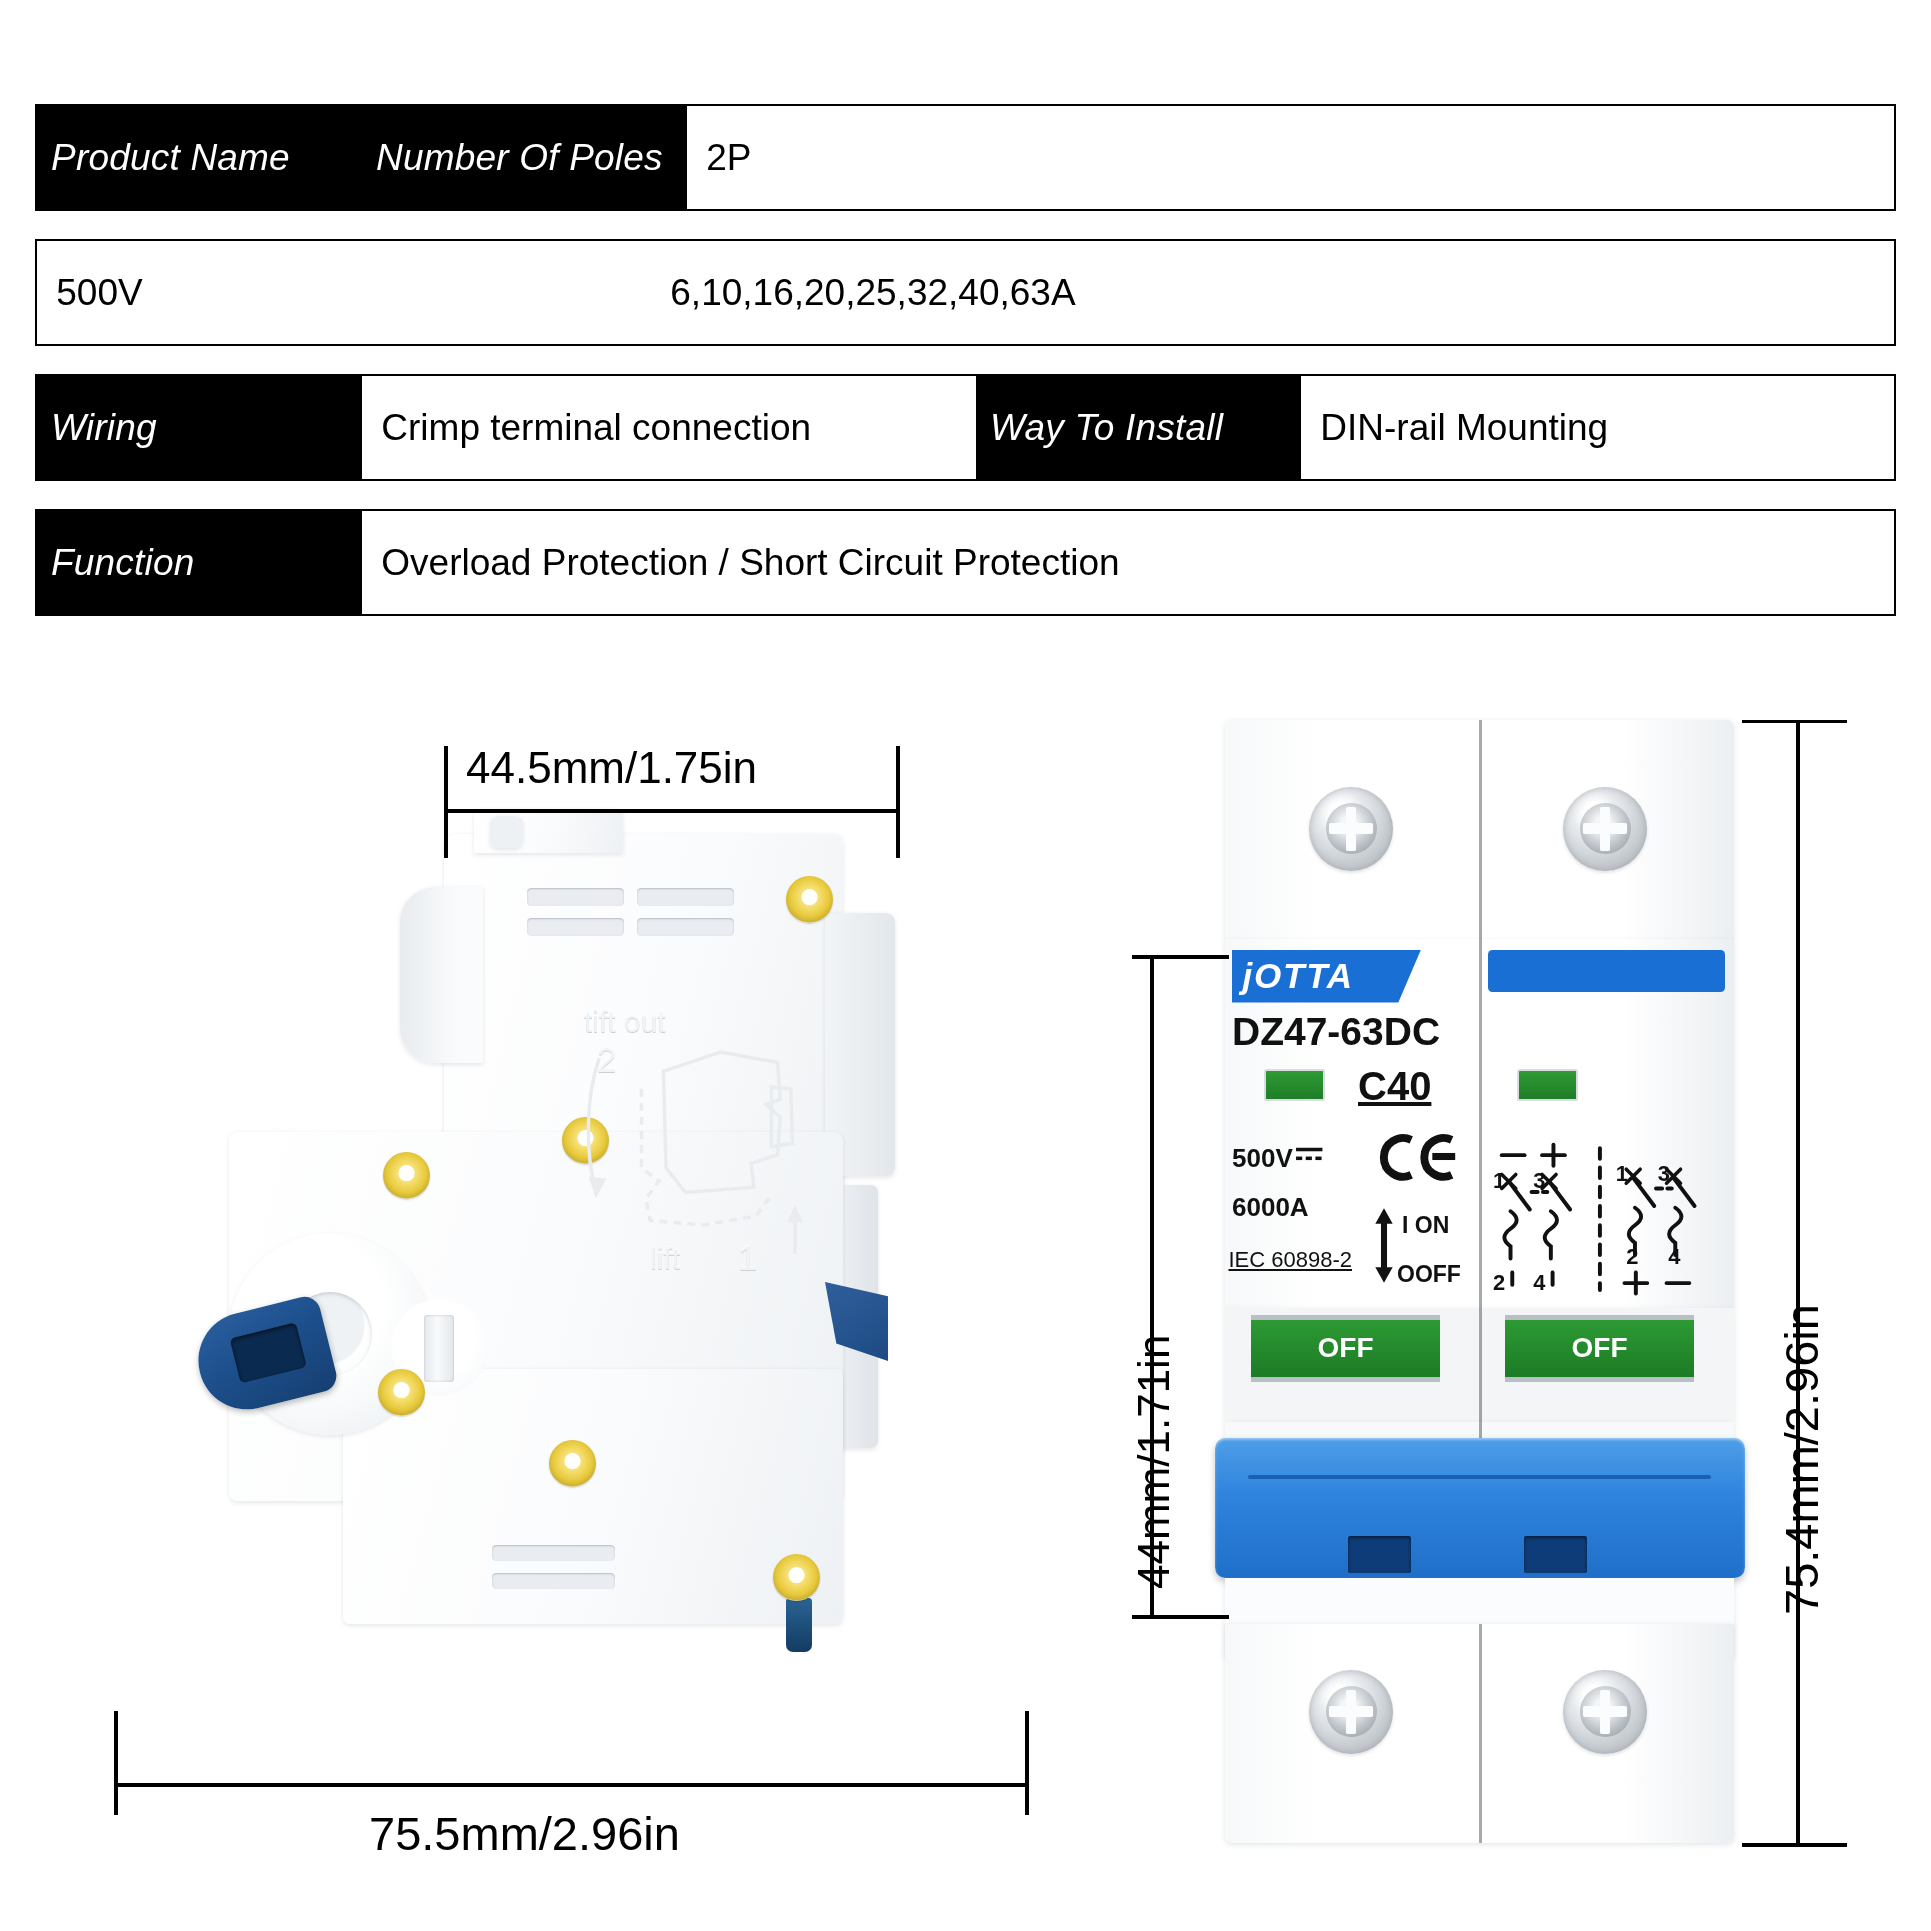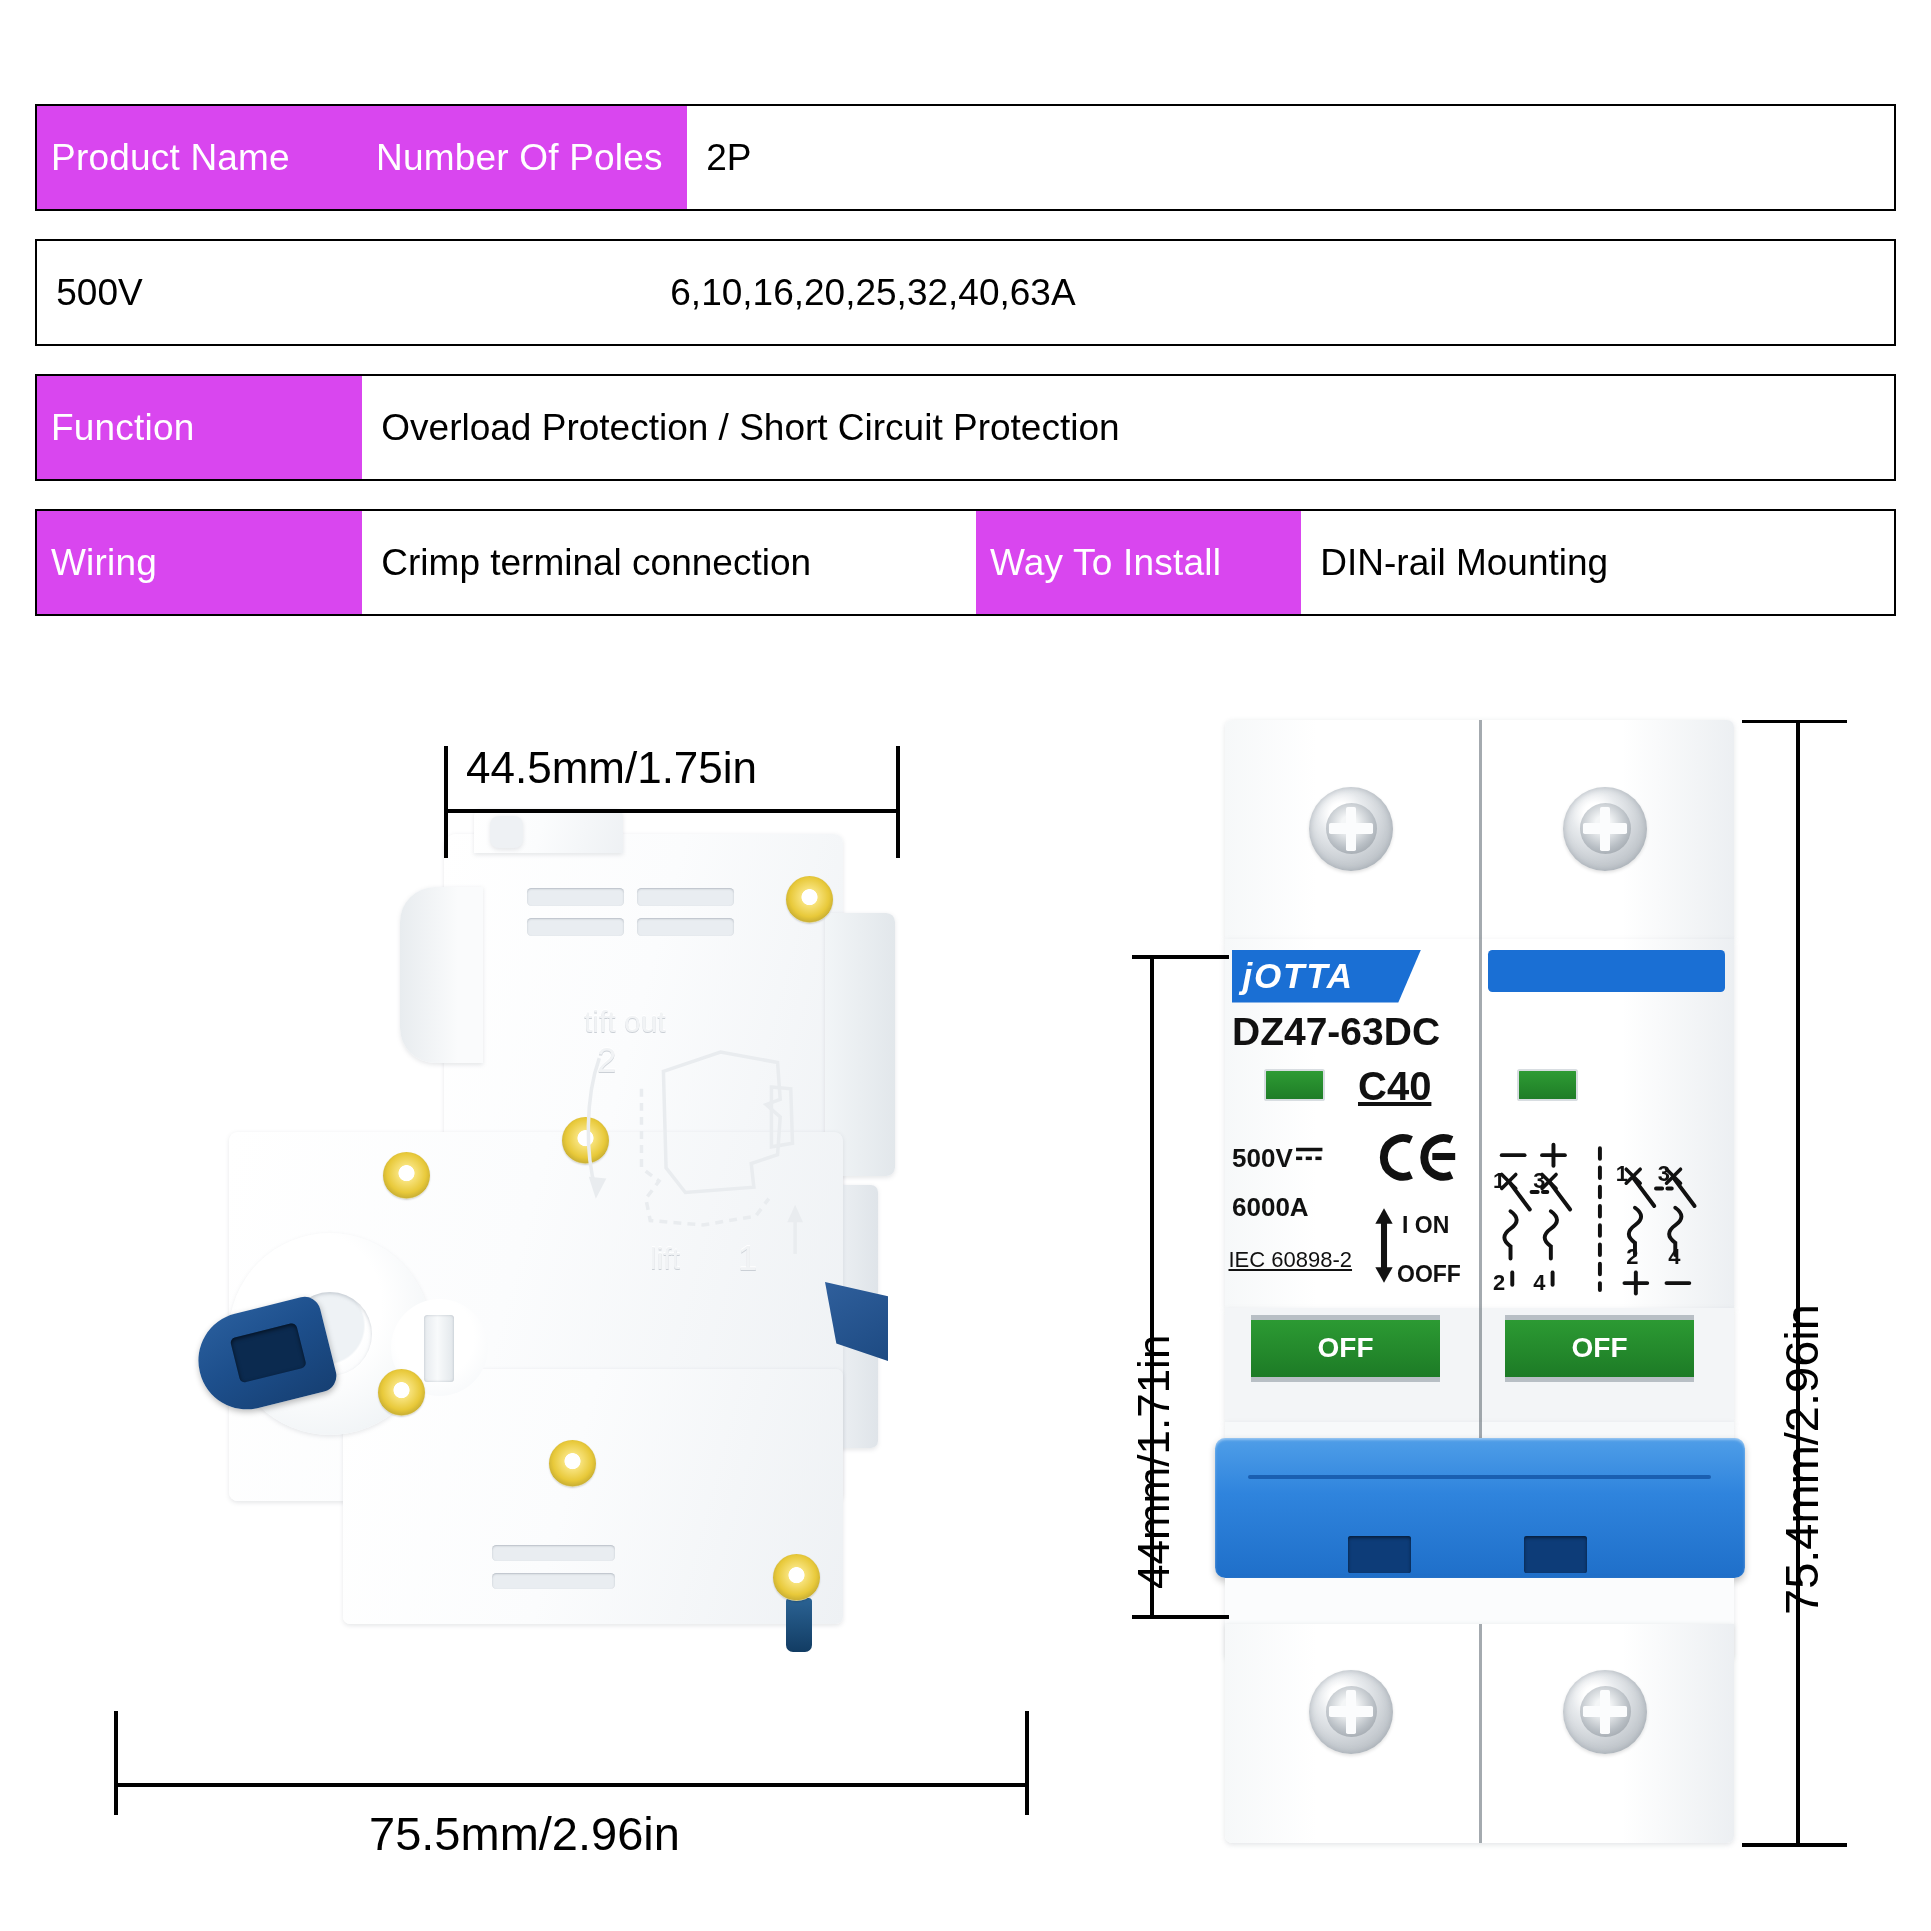--- a/index.html
+++ b/index.html
@@ -20,29 +20,30 @@
   .spec-row {
     display: flex;
     align-items: stretch;
     height: 107px;
     margin-bottom: 28px;
     border: 2.6px solid #000;
     background: #fff;
   }
   .spec-row:last-child { margin-bottom: 0; }
   .cell-key {
-    background: #d946ef;
+    background: #000000;
     color: #ffffff;
     display: flex;
     align-items: center;
     padding: 0 14px;
     font-size: 37px;
     letter-spacing: 0.2px;
     white-space: nowrap;
     flex: 0 0 auto;
+    font-style: italic;
   }
   .cell-val {
     background: #ffffff;
     color: #000000;
     display: flex;
     align-items: center;
     padding: 0 19.3px;
     font-size: 37px;
     flex: 1 1 auto;
     min-width: 0;
@@ -192,29 +193,29 @@
       <div class="cell-key k2">Number Of Poles</div>
       <div class="cell-val v2">2P</div>
     </div>
 
     <div class="spec-row">
       <div class="cell-val v1">500V</div>
       <div class="cell-val v2">6,10,16,20,25,32,40,63A</div>
     </div>
 
     <div class="spec-row">
-      <div class="cell-key k-full">Function</div>
-      <div class="cell-val v-full">Overload Protection / Short Circuit Protection</div>
-    </div>
-
-    <div class="spec-row">
       <div class="cell-key k1">Wiring</div>
       <div class="cell-val v1">Crimp terminal connection</div>
       <div class="cell-key k2">Way To Install</div>
       <div class="cell-val v2">DIN-rail Mounting</div>
+    </div>
+
+    <div class="spec-row">
+      <div class="cell-key k-full">Function</div>
+      <div class="cell-val v-full">Overload Protection / Short Circuit Protection</div>
     </div>
 
   </div>
 
   <div id="product-area">
 
     <div id="side-view">
 
       <div class="sv-body" style="left:233px; top:79px; width:399px; height:514px;
                                   border-radius:12.3px 8.8px 5.3px 5.3px;"></div>

